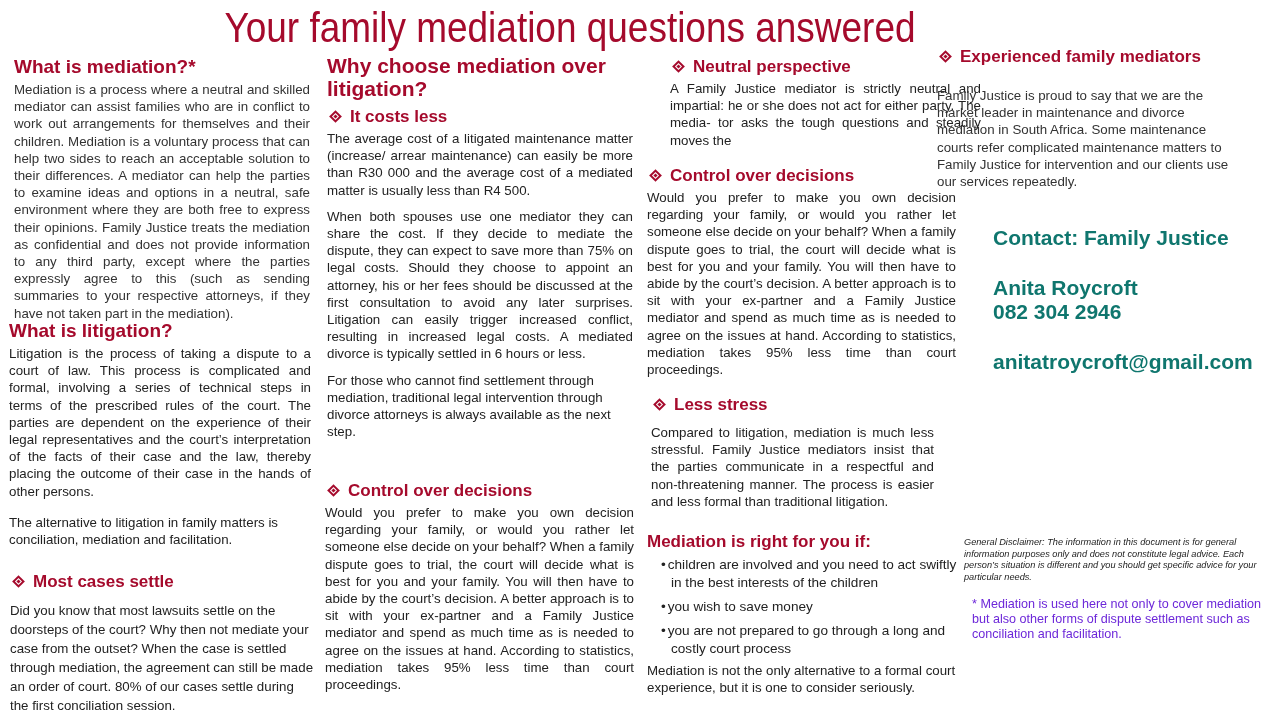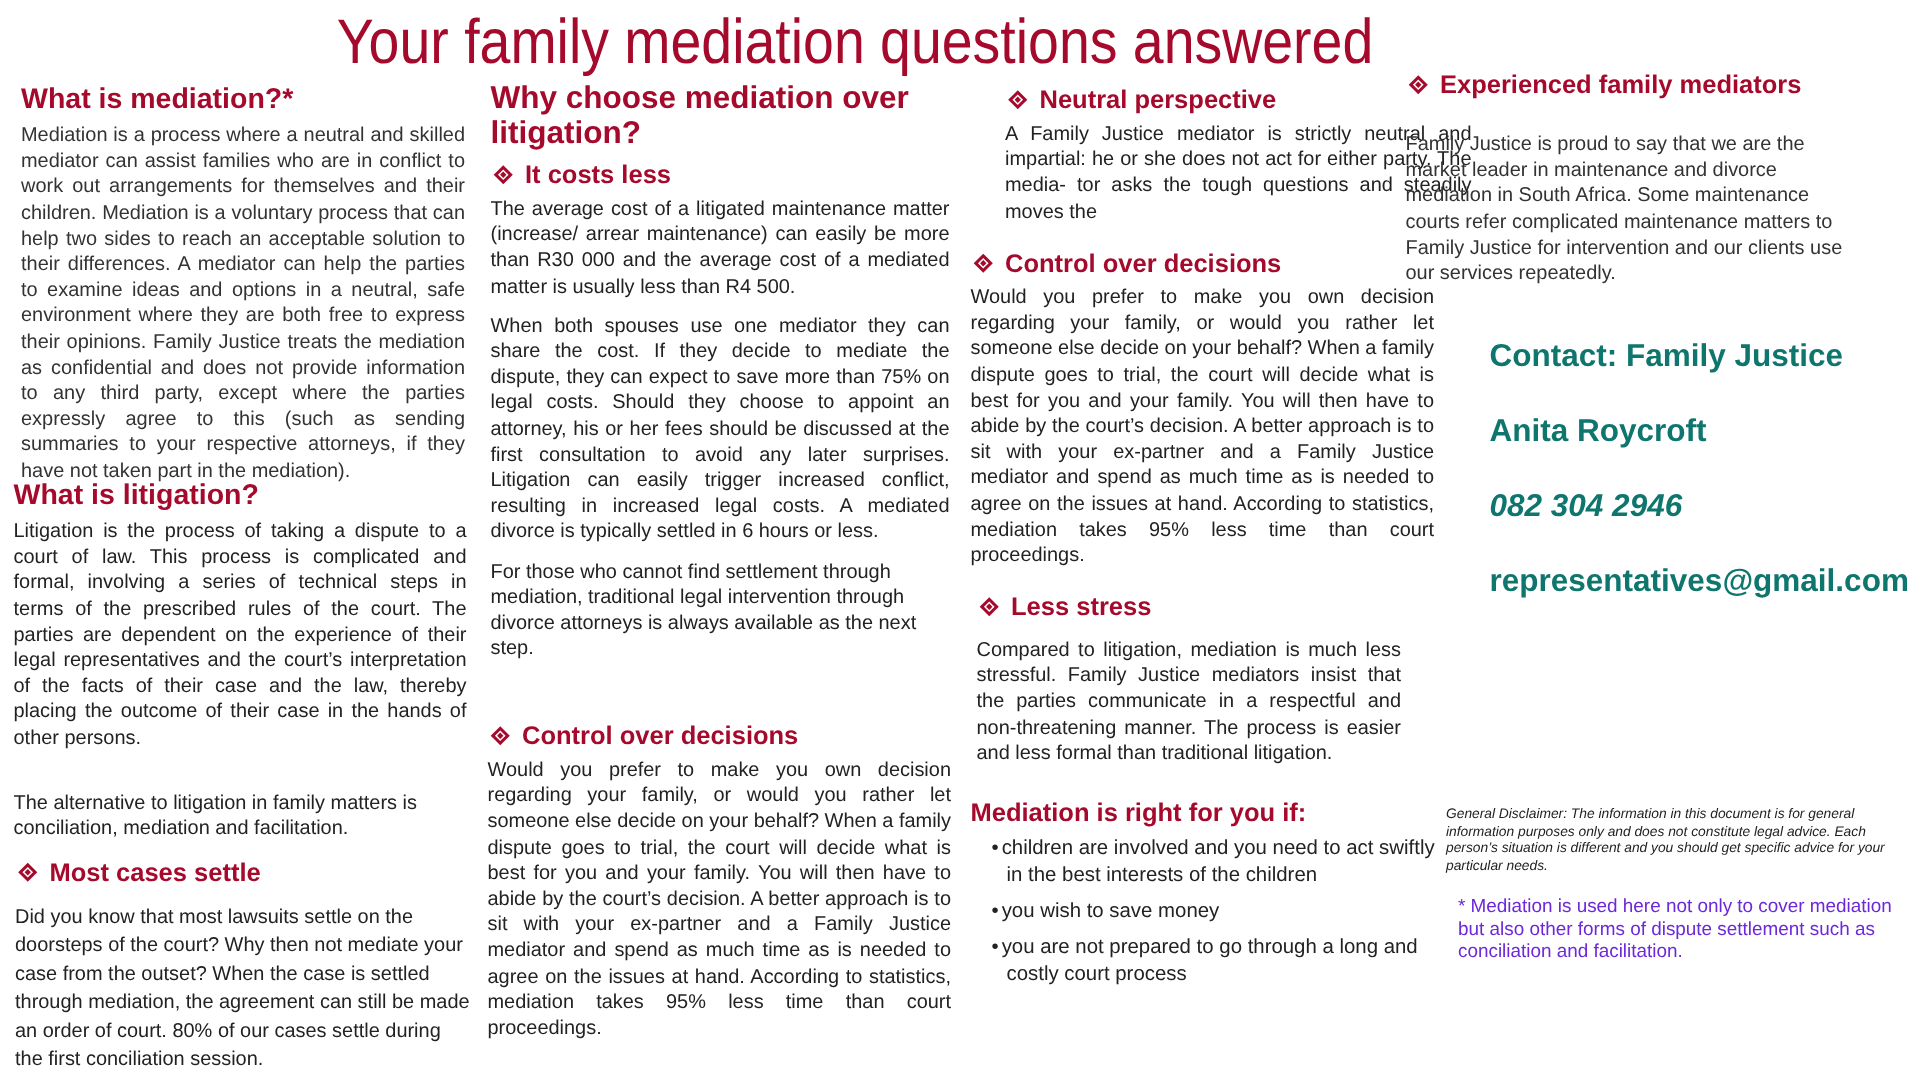--- a/index.html
+++ b/index.html
@@ -31,21 +31,21 @@
 <div class="title">Your family mediation questions answered</div>
 
 <div class="abs" style="left:14px;top:56px;width:296px;">
   <h2>What is mediation?*</h2>
   <p style="margin-top:3px;color:#333;">Mediation is a process where a neutral and skilled mediator can assist families who are in conflict to work out arrangements for themselves and their children. Mediation is a voluntary process that can help two sides to reach an acceptable solution to their differences. A mediator can help the parties to examine ideas and options in a neutral, safe environment where they are both free to express their opinions. Family Justice treats the mediation as confidential and does not provide information to any third party, except where the parties expressly agree to this (such as sending summaries to your respective attorneys, if they have not taken part in the mediation).</p>
 </div>
 
 <div class="abs" style="left:9px;top:320px;width:302px;">
   <h2>What is litigation?</h2>
   <p style="margin-top:3px;">Litigation is the process of taking a dispute to a court of law. This process is complicated and formal, involving a series of technical steps in terms of the prescribed rules of the court. The parties are dependent on the experience of their legal representatives and the court’s interpretation of the facts of their case and the law, thereby placing the outcome of their case in the hands of other persons.</p>
-  <p style="margin-top:26px;text-align:left;">The alternative to litigation in family matters is conciliation, mediation and facilitation.</p>
+  <p style="margin-top:14px;text-align:left;">The alternative to litigation in family matters is conciliation, mediation and facilitation.</p>
 </div>
 
 <div class="abs" style="left:10px;top:571px;width:305px;overflow:hidden;">
   <h3><span class="diamond"></span><span>Most cases settle</span></h3>
   <p style="margin-top:9px;text-align:left;line-height:19px;">Did you know that most lawsuits settle on the doorsteps of the court? Why then not mediate your case from the outset? When the case is settled through mediation, the agreement can still be made an order of court. 80% of our cases settle during the first conciliation session.</p>
 </div>
 
 <div class="abs" style="left:327px;top:54px;width:306px;">
   <h2 style="font-size:21px;line-height:23px;">Why choose mediation over litigation?</h2>
   <h3 style="margin-top:6px;"><span class="diamond"></span><span>It costs less</span></h3>
@@ -74,29 +74,30 @@
   <p style="margin-top:9px;">Compared to litigation, mediation is much less stressful. Family Justice mediators insist that the parties communicate in a respectful and non-threatening manner. The process is easier and less formal than traditional litigation.</p>
 </div>
 
 <div class="abs" style="left:647px;top:531px;width:310px;">
   <h3>Mediation is right for you if:</h3>
   <ul class="bul" style="margin-top:4px;margin-left:6px;">
     <li>children are involved and you need to act swiftly in the best interests of the children</li>
     <li>you wish to save money</li>
     <li>you are not prepared to go through a long and costly court process</li>
   </ul>
+  <p style="margin-top:-2px;text-align:left;">Mediation is not the only alternative to a formal court experience, but it is one to consider seriously.</p>
 </div>
 
 <div class="abs" style="left:937px;top:46px;width:300px;">
   <h3><span class="diamond"></span><span>Experienced family mediators</span></h3>
   <p style="margin-top:20px;text-align:left;color:#333;">Family Justice is proud to say that we are the market leader in maintenance and divorce mediation in South Africa. Some maintenance courts refer complicated maintenance matters to Family Justice for intervention and our clients use our services repeatedly.</p>
 </div>
 
 <div class="abs" style="left:993px;top:226px;width:285px;">
   <div class="contact">Contact: Family Justice</div>
   <div class="contact" style="margin-top:26px;">Anita Roycroft</div>
-  <div class="contact" style="margin-top:26px;font-style:italic;">082 304 2946</div>
-  <div class="contact" style="margin-top:26px;">representatives@gmail.com</div>
+  <div class="contact" style="">082 304 2946</div>
+  <div class="contact" style="margin-top:26px;">anitatroycroft@gmail.com</div>
 </div>
 
 <div class="abs disclaimer" style="left:964px;top:537px;width:300px;">General Disclaimer: The information in this document is for general information purposes only and does not constitute legal advice. Each person’s situation is different and you should get specific advice for your particular needs.</div>
 
 <div class="abs footnote" style="left:972px;top:597px;width:295px;">* Mediation is used here not only to cover mediation but also other forms of dispute settlement such as conciliation and facilitation.</div>
 
 </body></html>

